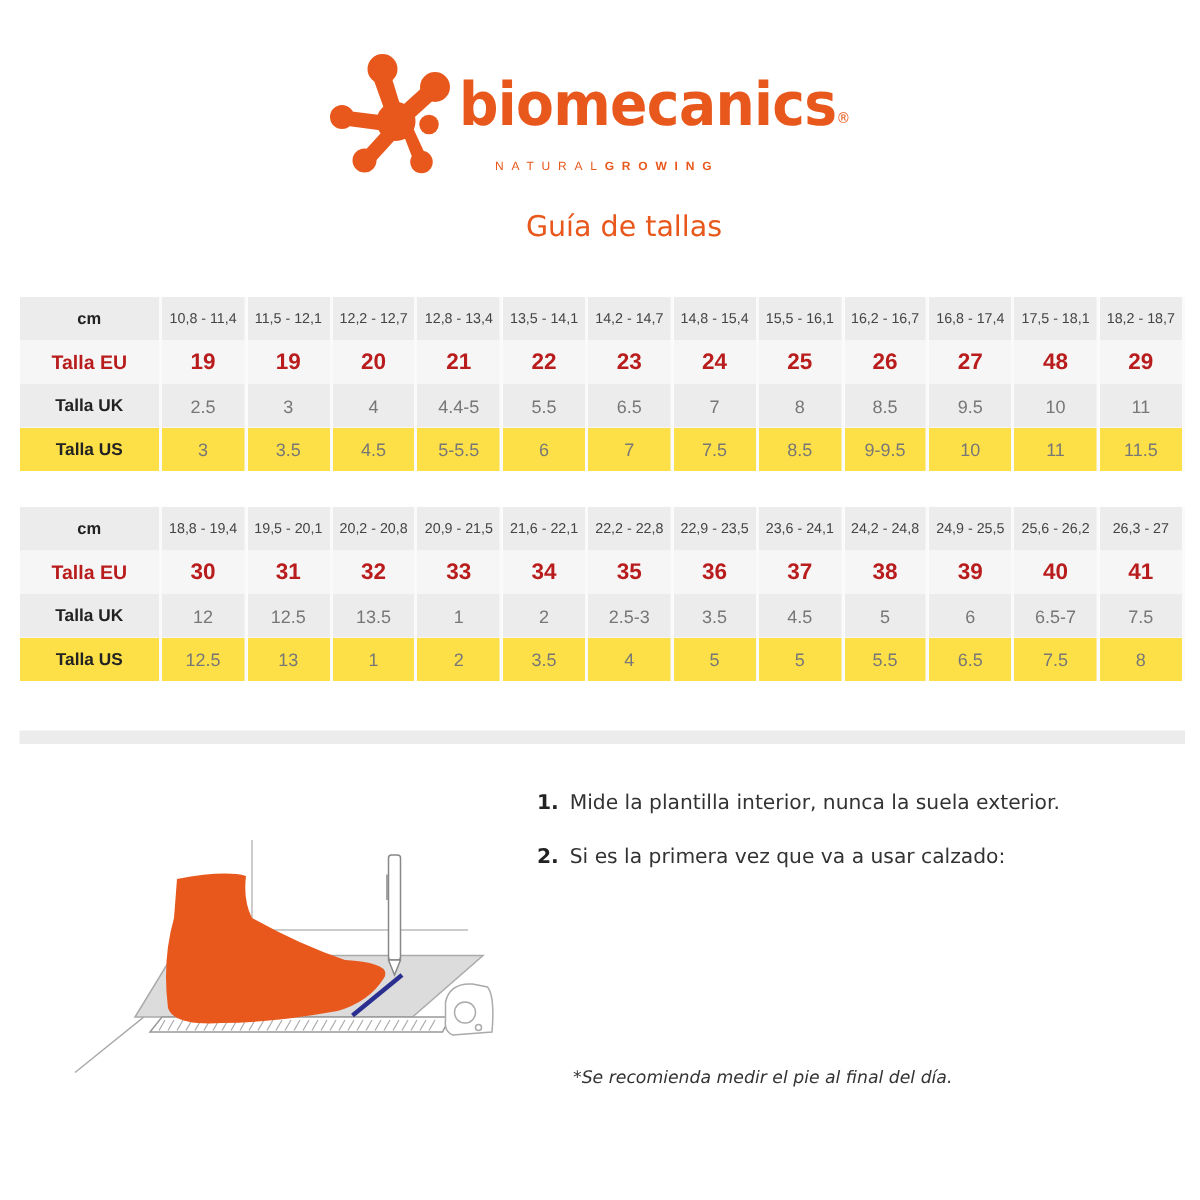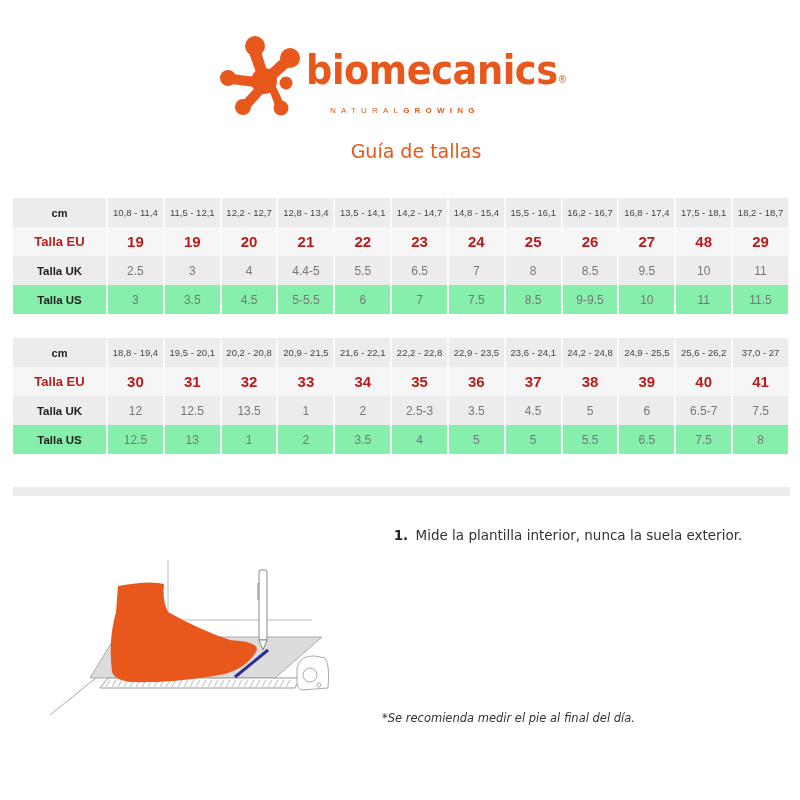--- a/index.html
+++ b/index.html
@@ -13,31 +13,31 @@
   .title { position:absolute; left:16px; width:800px; top:140px; text-align:center; font-family:"DejaVu Sans", sans-serif; font-size:19px; color:#e8581c; }
 
   table.sizes { position:absolute; left:13px; border-collapse:collapse; table-layout:fixed; width:777px; }
   table.sizes td { text-align:center; border-right:2px solid #fafafa; padding:0; white-space:nowrap; overflow:hidden; }
   table.sizes td:first-child { width:93px; font-weight:bold; font-size:12px; color:#222; }
   table.sizes tr.r-cm td { height:29px; background:#ececec; font-size:9.5px; color:#444; }
   table.sizes tr.r-cm td:first-child { font-size:11px; font-weight:bold; color:#222; }
   table.sizes tr.r-eu td { height:29px; background:#f6f6f6; font-size:15px; font-weight:bold; color:#b91c1c; }
   table.sizes tr.r-eu td:first-child { font-size:13px; }
   table.sizes tr.r-uk td { height:29px; background:#ececec; font-size:12px; color:#777; }
-  table.sizes tr.r-us td { height:29px; background:#86efac; font-size:12px; color:#777; }
+  table.sizes tr.r-us td { height:29px; background:#fde047; font-size:12px; color:#777; }
   table.sizes tr.r-uk td:first-child, table.sizes tr.r-us td:first-child { color:#222; font-size:11.5px; }
   #table1 { top:198px; }
   #table2 { top:338px; }
 
   .divider-bar { position:absolute; left:13px; top:487px; width:777px; height:9px; background:#ececec; }
 
   .illustration { position:absolute; left:30px; top:550px; width:320px; height:170px; }
 
   .instructions { position:absolute; left:358px; top:526px; width:420px; font-family:"DejaVu Sans", sans-serif; color:#333; }
-  .step { font-size:13.5px; line-height:18px; margin-bottom:18px;text-align:center; }
+  .step { font-size:13.5px; line-height:18px; margin-bottom:18px; }
   .step .num { font-weight:bold; color:#222; margin-right:3px; }
   .bullets { margin:-12px 0 0 0; padding:0; list-style:none; }
   .bullets li { position:relative; padding-left:36px; font-size:13.5px; line-height:18px; margin-bottom:6px; }
   .bullets li .dot { position:absolute; left:14px; top:6px; width:7px; height:7px; border-radius:50%; background:#e8581c; }
   .note { position:absolute; left:382px; top:711px; font-family:"DejaVu Sans", sans-serif; font-style:italic; font-size:11.5px; color:#333; }
 </style>
 </head>
 <body>
 
 <div class="logo">
@@ -136,21 +136,21 @@
     <td>19,5 - 20,1</td>
     <td>20,2 - 20,8</td>
     <td>20,9 - 21,5</td>
     <td>21,6 - 22,1</td>
     <td>22,2 - 22,8</td>
     <td>22,9 - 23,5</td>
     <td>23,6 - 24,1</td>
     <td>24,2 - 24,8</td>
     <td>24,9 - 25,5</td>
     <td>25,6 - 26,2</td>
-    <td>37,0 - 27</td>
+    <td>26,3 - 27</td>
   </tr>
   <tr class="r-eu">
     <td>Talla EU</td>
     <td>30</td>
     <td>31</td>
     <td>32</td>
     <td>33</td>
     <td>34</td>
     <td>35</td>
     <td>36</td>
@@ -250,17 +250,21 @@
   <rect x="259" y="570" width="8" height="70" rx="2" fill="#fff" stroke="#888" stroke-width="1"></rect>
   <line x1="258" y1="583" x2="258" y2="600" stroke="#888" stroke-width="1"></line>
   <polygon points="259,640 267,640 263,650" fill="#fff" stroke="#888" stroke-width="1"></polygon>
 </svg>
 
 <div class="instructions">
   <div class="step">
     <span class="num">1.</span>
     <span>Mide la plantilla interior, nunca la suela exterior.</span>
   </div>
+  <div class="step">
+    <span class="num">2.</span>
+    <span>Si es la primera vez que va a usar calzado:</span>
+  </div>
   <ul class="bullets">
   </ul>
 </div>
 
 <div class="note">*Se recomienda medir el pie al final del día.</div>
 
 </body></html>

